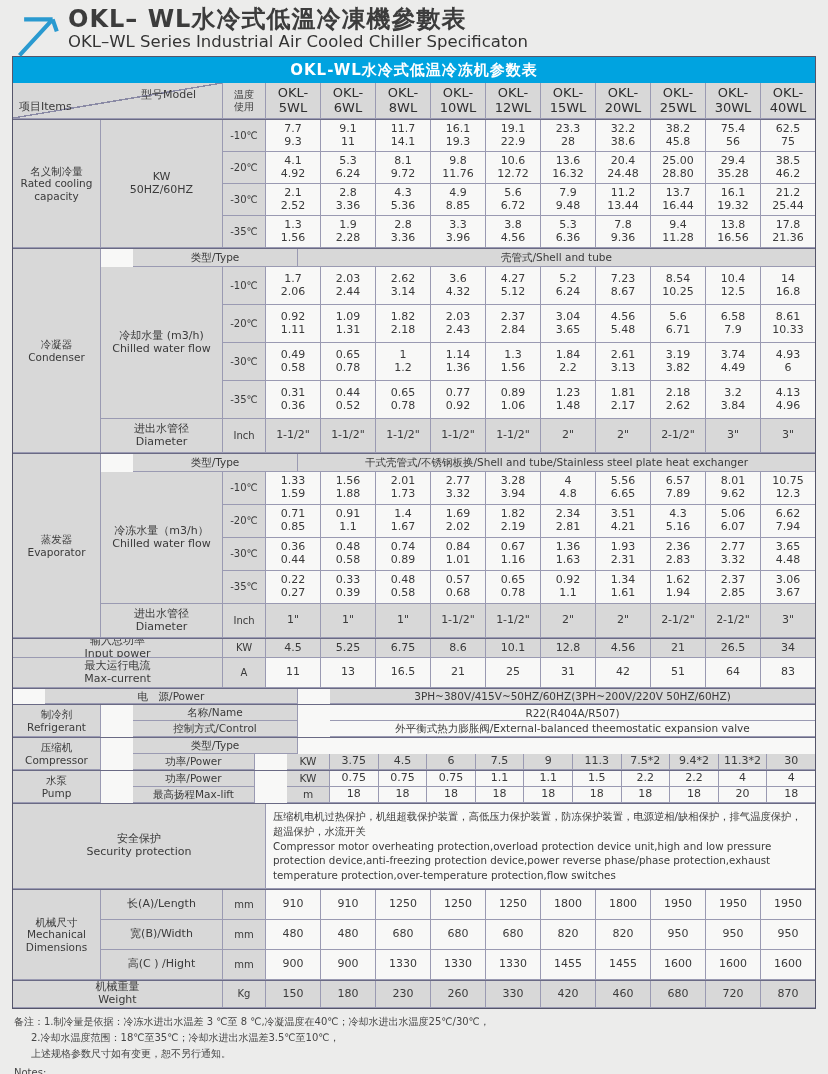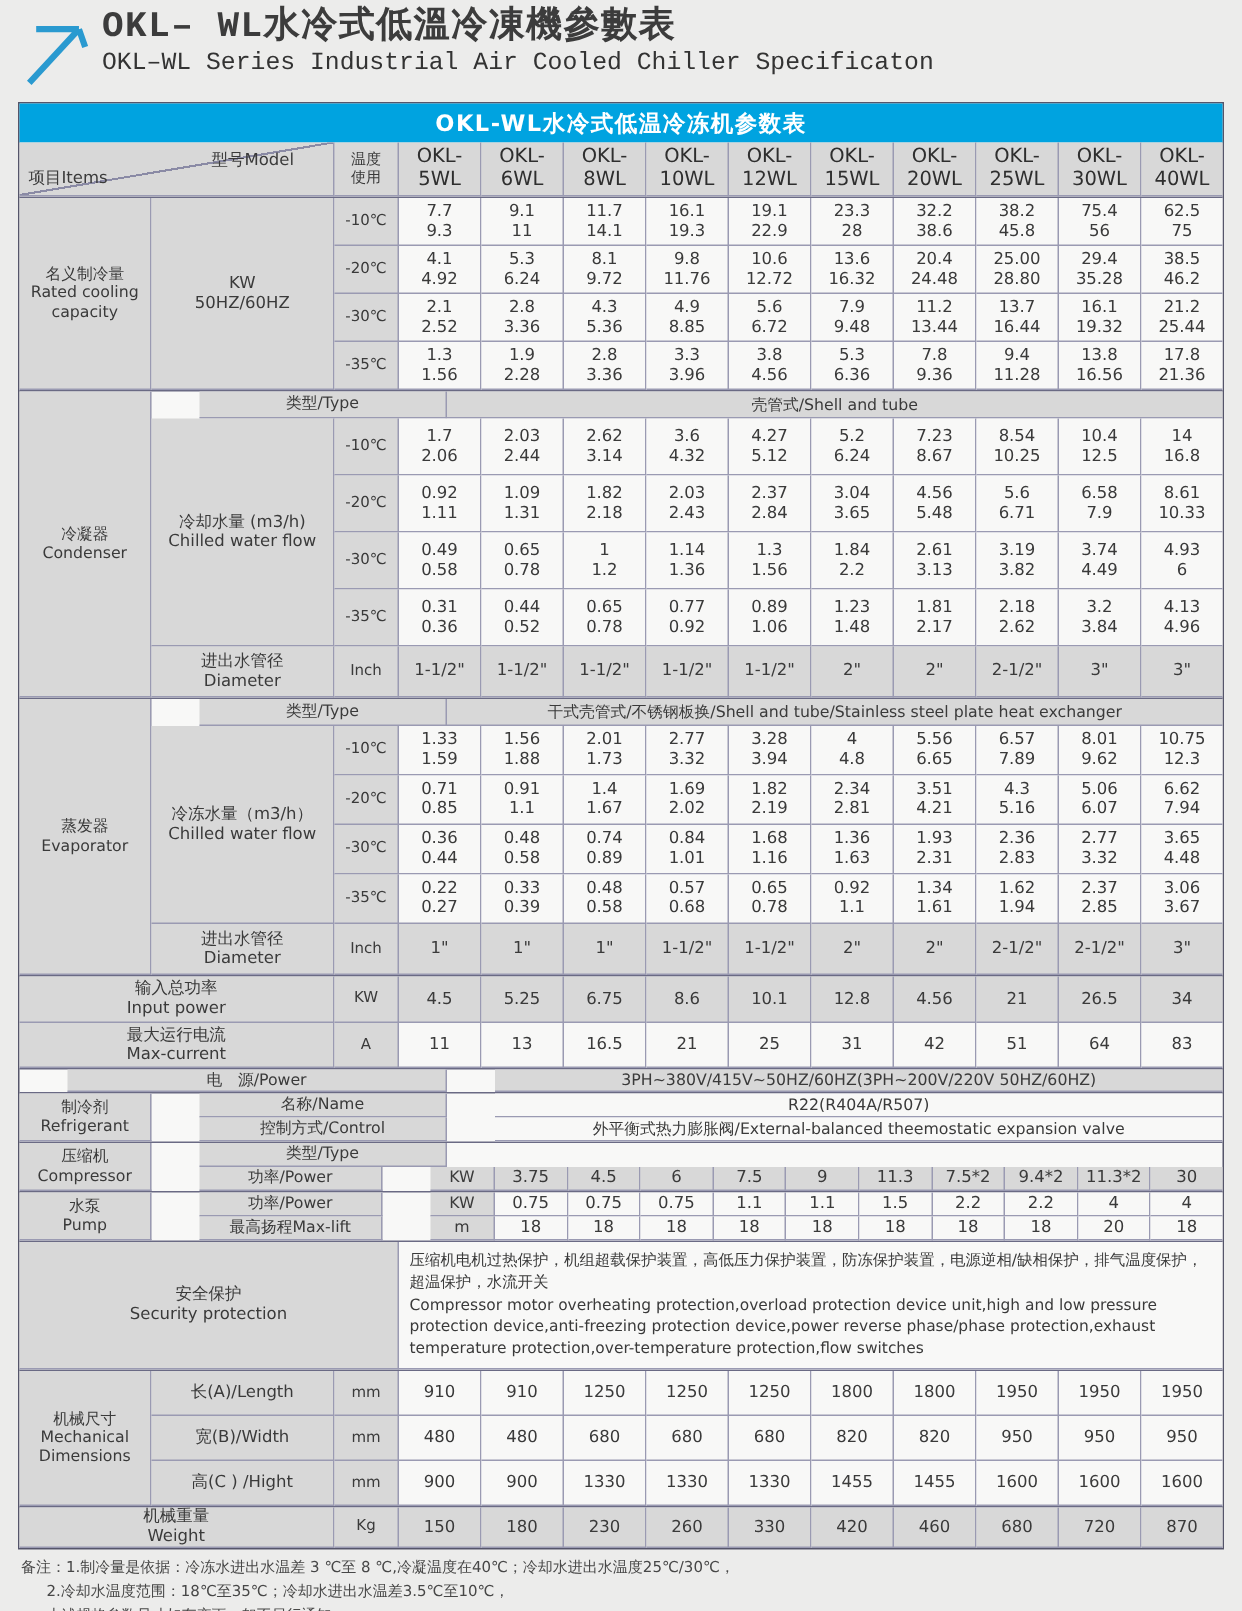--- a/index.html
+++ b/index.html
@@ -3,21 +3,21 @@
 <meta charset="utf-8">
 <style>
   * { margin:0; padding:0; box-sizing:border-box; }
   html,body { background:#d9d9d6; }
   .page {
     width:828px; height:1074px; background:#ececeb; color:#3a3a3a;
     font-family:"DejaVu Sans","Liberation Sans",sans-serif;
     overflow:hidden; position:relative;
   }
   
-  .doc-header { display:flex; align-items:flex-start; padding:6px 10px 2px 14px; height:68px;font-family:Liberation Mono, monospace; }
+  .doc-header { display:flex; align-items:flex-start; padding:6px 10px 2px 14px; height:56px; }
   .logo { margin-top:4px; margin-right:8px; flex:0 0 auto; }
   .title-zh { font-size:24px; font-weight:bold; color:#3c3c3c; line-height:1.1; letter-spacing:1px; }
   .title-en { font-size:16.5px; color:#333; line-height:1.25; }
   
   .tbl { margin:0 12px; border:1px solid #55556a; background:#f8f8f7; }
   .tbl-title {
     height:26px; background:#00a3e0; color:#fff; font-size:15px; font-weight:bold;
     display:flex; align-items:center; justify-content:center; letter-spacing:1px;
   }
   .row { display:flex; width:100%; }
@@ -40,21 +40,21 @@
   .cl12 { width:210px; flex:0 0 210px; background:#d8d8d8; }
   .cl123 { width:253px; flex:0 0 253px; background:#d8d8d8; }
   .gray { background:#d8d8d8; }
   .white { background:#f8f8f7; }
   .wide { flex:1 1 0; display:flex; align-items:center; justify-content:center;
           border-right:none; border-bottom:1px solid #9a9ab2; font-size:10.5px; text-align:center; }
   .dual span { display:block; }
   
   .h-head{height:36px} .h-cool{height:32px} .h-type{height:18px}
   .h-cflow{height:38px} .h-dia{height:34px} .h-eflow{height:33px}
-  .h-in{height:32px} .h-cur{height:30px} .h-one{height:16px}
+  .h-in{height:20px} .h-cur{height:30px} .h-one{height:16px}
   .h-sec{height:86px} .h-dim{height:30px} .h-wt{height:28px}
   .h-one .lab, .h-one .wide, .h-type .lab, .h-type .cell { font-size:10.5px;margin-left:32px; }
   
   .corner {
     width:210px; flex:0 0 210px; position:relative; background:#d8d8d8;
     border-right:1px solid #9a9ab2; border-bottom:1px solid #9a9ab2;
     background-image:linear-gradient(to bottom right, transparent calc(50% - 0.7px), #8a8aa5 calc(50% - 0.7px), #8a8aa5 calc(50% + 0.7px), transparent calc(50% + 0.7px));
   }
   .corner .c-items { position:absolute; left:6px; bottom:4px; font-size:11px; }
   .corner .c-model { position:absolute; right:26px; top:4px; font-size:11px; }
@@ -566,21 +566,21 @@
                 </div><div class="cell dual">
                   <span>0.48</span>
                   <span>0.58</span>
                 </div><div class="cell dual">
                   <span>0.74</span>
                   <span>0.89</span>
                 </div><div class="cell dual">
                   <span>0.84</span>
                   <span>1.01</span>
                 </div><div class="cell dual">
-                  <span>1.68</span>
+                  <span>0.67</span>
                   <span>1.16</span>
                 </div><div class="cell dual">
                   <span>1.36</span>
                   <span>1.63</span>
                 </div><div class="cell dual">
                   <span>1.93</span>
                   <span>2.31</span>
                 </div><div class="cell dual">
                   <span>2.36</span>
                   <span>2.83</span>

